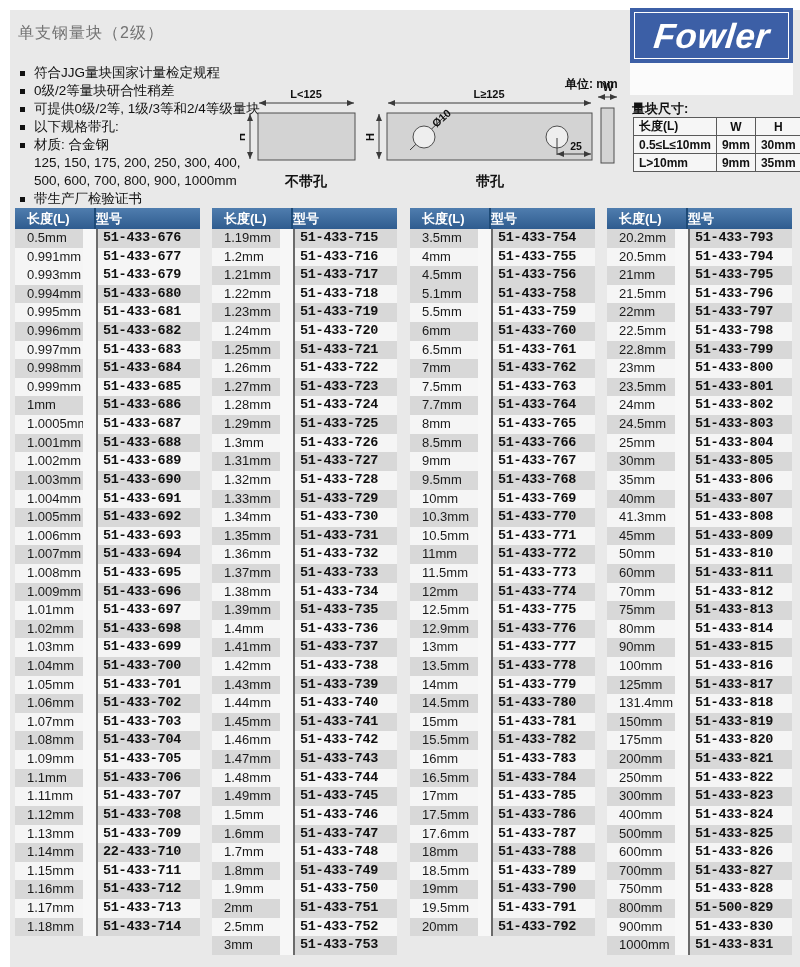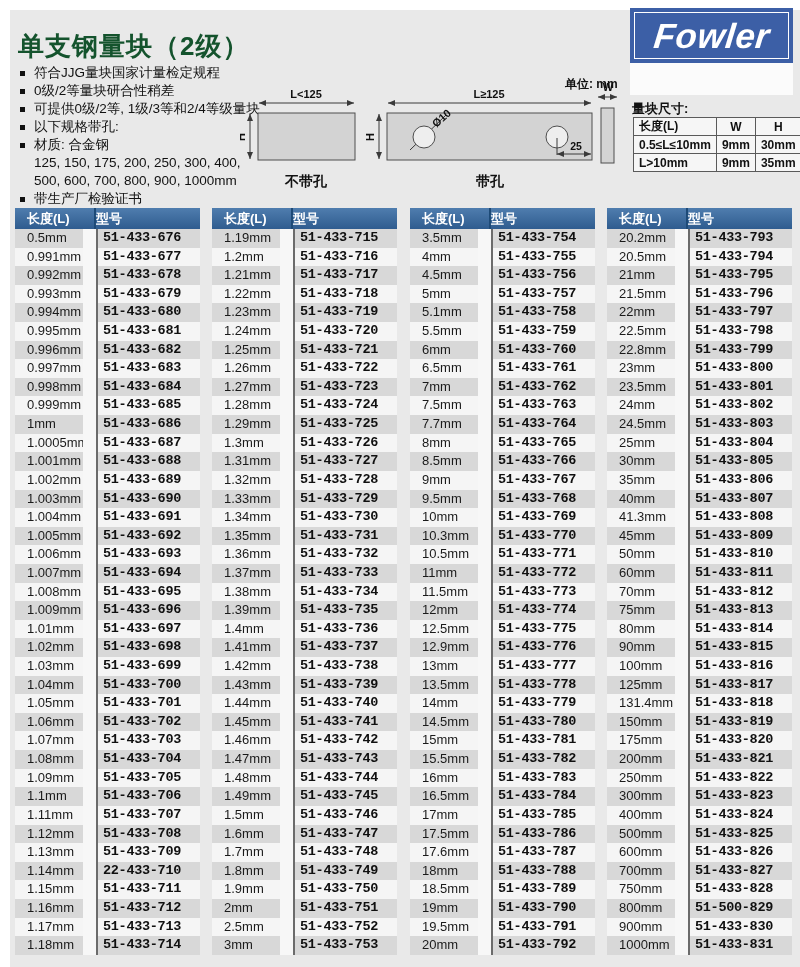--- a/index.html
+++ b/index.html
@@ -1,21 +1,21 @@
 <!DOCTYPE html>
 <html><head>
 <meta charset="utf-8">
 <style>
   html,body{margin:0;padding:0}
   body{width:800px;height:967px;position:relative;background:#fff;overflow:hidden;
        font-family:"Liberation Sans","DejaVu Sans",sans-serif;color:#111}
   .page-bg{position:absolute;left:10px;top:10px;right:0;bottom:0;background:#e9e9e9}
 
-  .page-title{position:absolute;left:18px;top:12px;font-size:26px;font-weight:700;
-              letter-spacing:1px;color:#14532d}
+  .page-title{position:absolute;left:18px;top:12px;font-size:16px;font-weight:400;
+              letter-spacing:1px;color:#737373}
 
   
   .logo{position:absolute;left:630px;top:8px;width:163px;height:55px;background:#3c5fa6;
         display:flex;align-items:center;justify-content:center}
   .logo::after{content:"";position:absolute;left:4px;top:4px;right:4px;bottom:4px;
         border:1.5px solid #fff;pointer-events:none}
   .logo-text{font-style:italic;font-weight:700;font-size:35px;color:#fff;
         transform:skewX(-6deg);letter-spacing:.5px;line-height:1}
   .logo-strip{position:absolute;left:630px;top:63px;width:163px;height:32px;background:#fbfbfb}
 
@@ -157,25 +157,20 @@
       <div class="tr even">
         <div class="td-len">0.5mm</div>
         <div class="td-gap"></div>
         <div class="td-mod">51-433-676</div>
       </div>
       <div class="tr odd">
         <div class="td-len">0.991mm</div>
         <div class="td-gap"></div>
         <div class="td-mod">51-433-677</div>
       </div>
-      <div class="tr even">
-        <div class="td-len">0.992mm</div>
-        <div class="td-gap"></div>
-        <div class="td-mod">51-433-678</div>
-      </div>
       <div class="tr odd">
         <div class="td-len">0.993mm</div>
         <div class="td-gap"></div>
         <div class="td-mod">51-433-679</div>
       </div>
       <div class="tr even">
         <div class="td-len">0.994mm</div>
         <div class="td-gap"></div>
         <div class="td-mod">51-433-680</div>
       </div>
@@ -568,25 +563,20 @@
       <div class="tr odd">
         <div class="td-len">4mm</div>
         <div class="td-gap"></div>
         <div class="td-mod">51-433-755</div>
       </div>
       <div class="tr even">
         <div class="td-len">4.5mm</div>
         <div class="td-gap"></div>
         <div class="td-mod">51-433-756</div>
       </div>
-      <div class="tr odd">
-        <div class="td-len">5mm</div>
-        <div class="td-gap"></div>
-        <div class="td-mod">51-433-757</div>
-      </div>
       <div class="tr even">
         <div class="td-len">5.1mm</div>
         <div class="td-gap"></div>
         <div class="td-mod">51-433-758</div>
       </div>
       <div class="tr odd">
         <div class="td-len">5.5mm</div>
         <div class="td-gap"></div>
         <div class="td-mod">51-433-759</div>
       </div>

